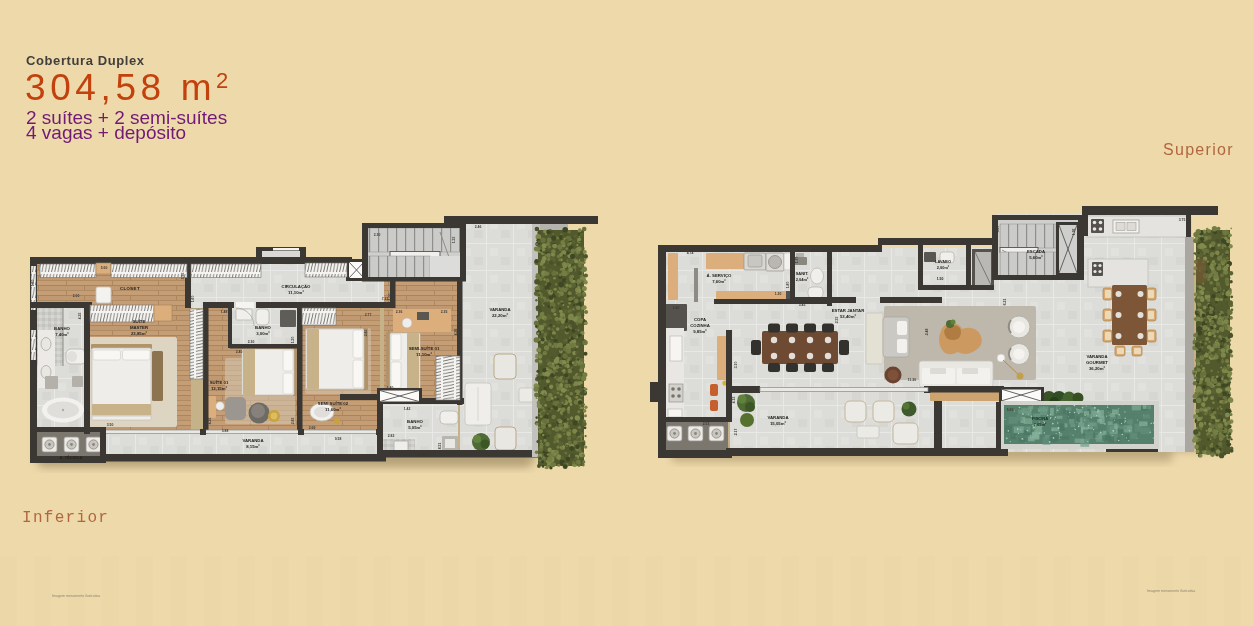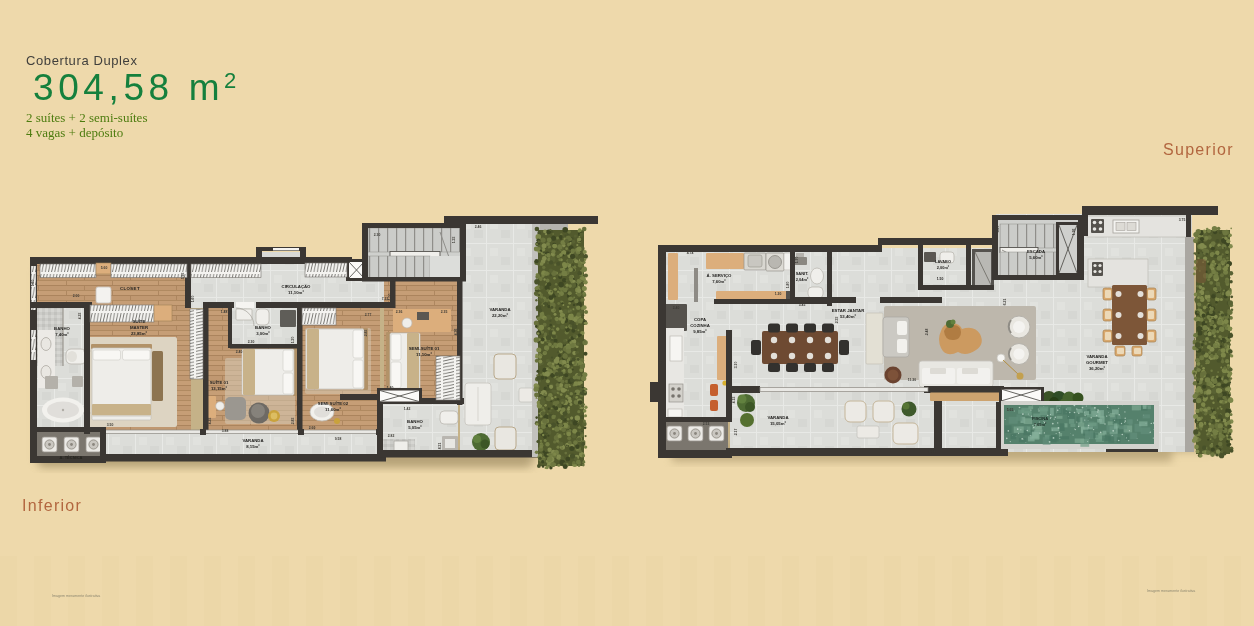--- a/index.html
+++ b/index.html
@@ -1,21 +1,21 @@
 <!DOCTYPE html>
 <html><head>
 <meta charset="utf-8">
 <style>
   html,body { margin:0; padding:0; }
   body { width:1254px; height:626px; background:#eed9ab; overflow:hidden; position:relative;
          font-family:"Liberation Sans", sans-serif; }
-  .t1 { position:absolute; left:26px; top:53px; font-size:13px; color:#403f3c; letter-spacing:0.6px; }
-  .t2 { position:absolute; left:33px; top:67px; font-size:37px; color:#15803d; letter-spacing:4.6px; }
+  .t1 { position:absolute; left:26px; top:53px; font-size:13px; color:#403f3c; letter-spacing:0.6px;font-weight:bold; }
+  .t2 { position:absolute; left:25px; top:67px; font-size:37px; color:#c2410c; letter-spacing:4.6px; }
   .t2 sup { font-size:22px; vertical-align:baseline; position:relative; top:-12px; letter-spacing:0; }
-  .t3 { position:absolute; left:26px; top:111px; font-size:13px; color:#4d7c0f; line-height:14.8px;font-family:Liberation Serif, serif; }
+  .t3 { position:absolute; left:26px; top:111px; font-size:19px; color:#701a75; line-height:14.8px; }
   .lbl { position:absolute; font-size:16px; color:#b2663f; letter-spacing:1.3px; }
   .credit { position:absolute; font-size:3.6px; color:#8e8870; }
   svg { position:absolute; left:0; top:0; }
 </style>
 </head>
 <body>
 <svg width="1254" height="626" viewBox="0 0 1254 626">
 <defs>
 <pattern id="hatchA" width="3.2" height="13" patternUnits="userSpaceOnUse">
   <rect width="3.2" height="13" fill="#f4f3f0"></rect>
@@ -2578,17 +2578,17 @@
 </svg>
 
 <div class="t1">Cobertura Duplex</div>
 
 <div class="t2">304,58 m<sup>2</sup></div>
 
 <div class="t3">2 suítes + 2 semi-suítes<br>4 vagas + depósito</div>
 
 <div class="lbl" style="left:1163px; top:141px;text-align:right;">Superior</div>
 
-<div class="lbl" style="left:22px; top:497px;">Inferior</div>
+<div class="lbl" style="left:22px; top:509px;font-family:Liberation Mono, monospace;">Inferior</div>
 
 <div class="credit" style="left:52px; top:594px;">Imagem meramente ilustrativa</div>
 
 <div class="credit" style="left:1147px; top:589px;">Imagem meramente ilustrativa</div>
 
 </body></html>

